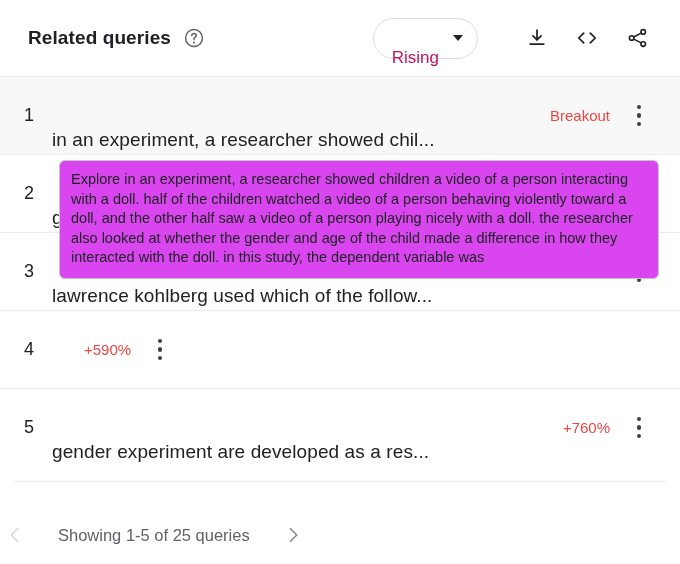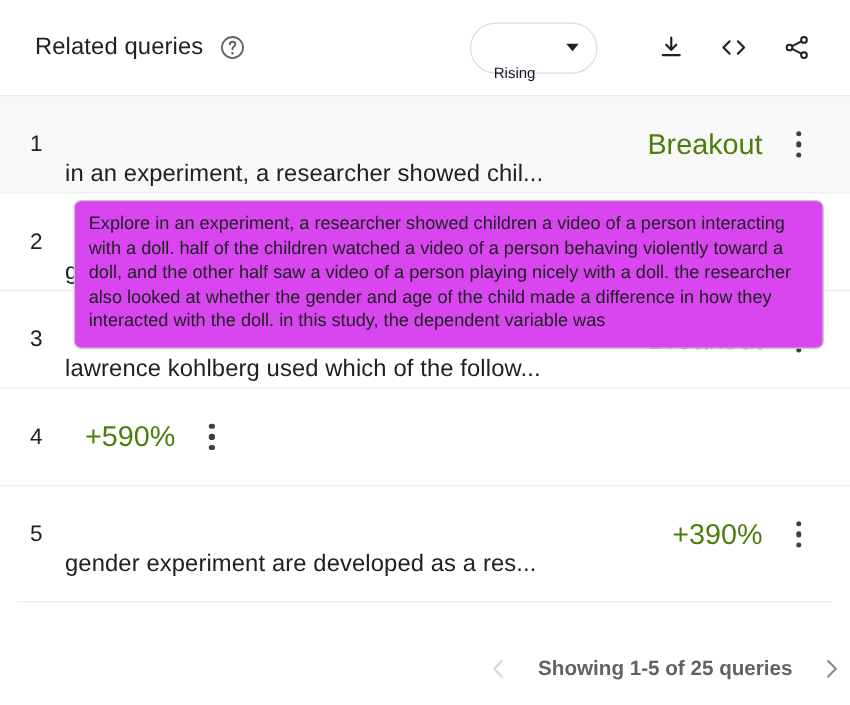--- a/index.html
+++ b/index.html
@@ -27,21 +27,21 @@
   .header {
     position: relative;
     height: 76px;
     display: flex;
     align-items: center;
     padding: 0 26px 0 28px;
     box-sizing: border-box;
   }
   .header-title {
     font-size: 19px;
-    font-weight: 400;
+    font-weight: 700;
     color: #202124;
     letter-spacing: 0.1px;
     white-space: nowrap;
     text-align: center;
   }
   .help-icon {
     margin-left: 12px;
     width: 22px;
     height: 22px;
     display: inline-flex;
@@ -66,22 +66,22 @@
     height: 41px;
     padding: 0 14px 0 18px;
     border: 1px solid #dadce0;
     border-radius: 22px;
     background: #ffffff;
     box-sizing: border-box;
     cursor: pointer;
     margin-right: 26px;
   }
   .select-pill-label {
-    font-size: 12px;
-    color: #0f172a;
+    font-size: 17px;
+    color: #be185d;
     white-space: nowrap;
     margin-top: 40px;
   }
   .caret {
     margin-left: 14px;
     width: 0;
     height: 0;
     border-left: 5.5px solid transparent;
     border-right: 5.5px solid transparent;
     border-top: 6.5px solid #202124;
@@ -129,23 +129,23 @@
     font-size: 19px;
     color: #202124;
     white-space: nowrap;
     overflow: hidden;
     text-overflow: ellipsis;
     letter-spacing: 0.1px;
     margin-top: 48px;
   }
   .row-value {
     flex: none;
-    font-size: 23px;
-    color: #4d7c0f;
-    margin-left: 16px;
+    font-size: 15px;
+    color: #ef4444;
+    margin-left: 32px;
     white-space: nowrap;
   }
   .row-menu {
     flex: none;
     width: 30px;
     height: 34px;
     margin-left: 14px;
     display: inline-flex;
     flex-direction: column;
     align-items: center;
@@ -189,23 +189,22 @@
     background: #ececec;
   }
   .footer {
     position: absolute;
     left: 0;
     right: 0;
     top: 505px;
     height: 60px;
     display: flex;
     align-items: center;
-    justify-content: flex-end;
-    gap: 16px;
-    font-weight: bold;
+    justify-content: flex-start;
+    gap: 28px;
   }
   .pager-btn {
     width: 30px;
     height: 30px;
     display: inline-flex;
     align-items: center;
     justify-content: center;
     cursor: pointer;
     flex: none;
   }
@@ -310,21 +309,21 @@
       <div class="row-menu">
         <span></span>
           <span></span>
           <span></span>
       </div>
     </div>
 
     <div class="row">
       <div class="row-rank">5</div>
       <div class="row-query">gender experiment are developed as a res...</div>
-      <div class="row-value">+390%</div>
+      <div class="row-value">+760%</div>
       <div class="row-menu">
         <span></span>
           <span></span>
           <span></span>
       </div>
     </div>
 
   </div>
 
   <div class="tooltip">Explore in an experiment, a researcher showed children a video of a person interacting with a doll. half of the children watched a video of a person behaving violently toward a doll, and the other half saw a video of a person playing nicely with a doll. the researcher also looked at whether the gender and age of the child made a difference in how they interacted with the doll. in this study, the dependent variable was</div>

